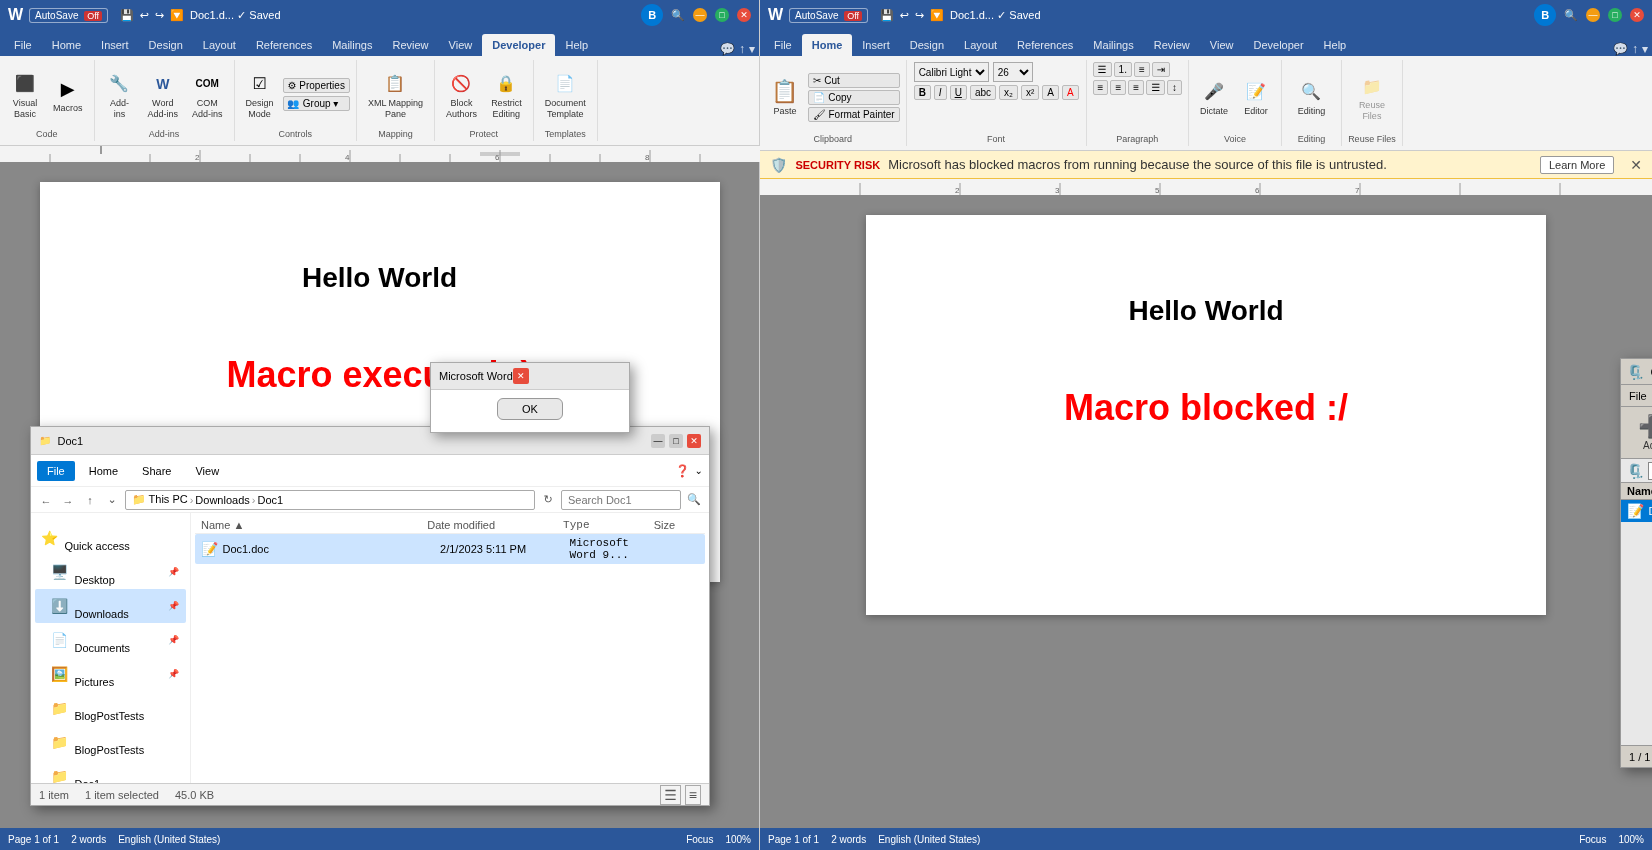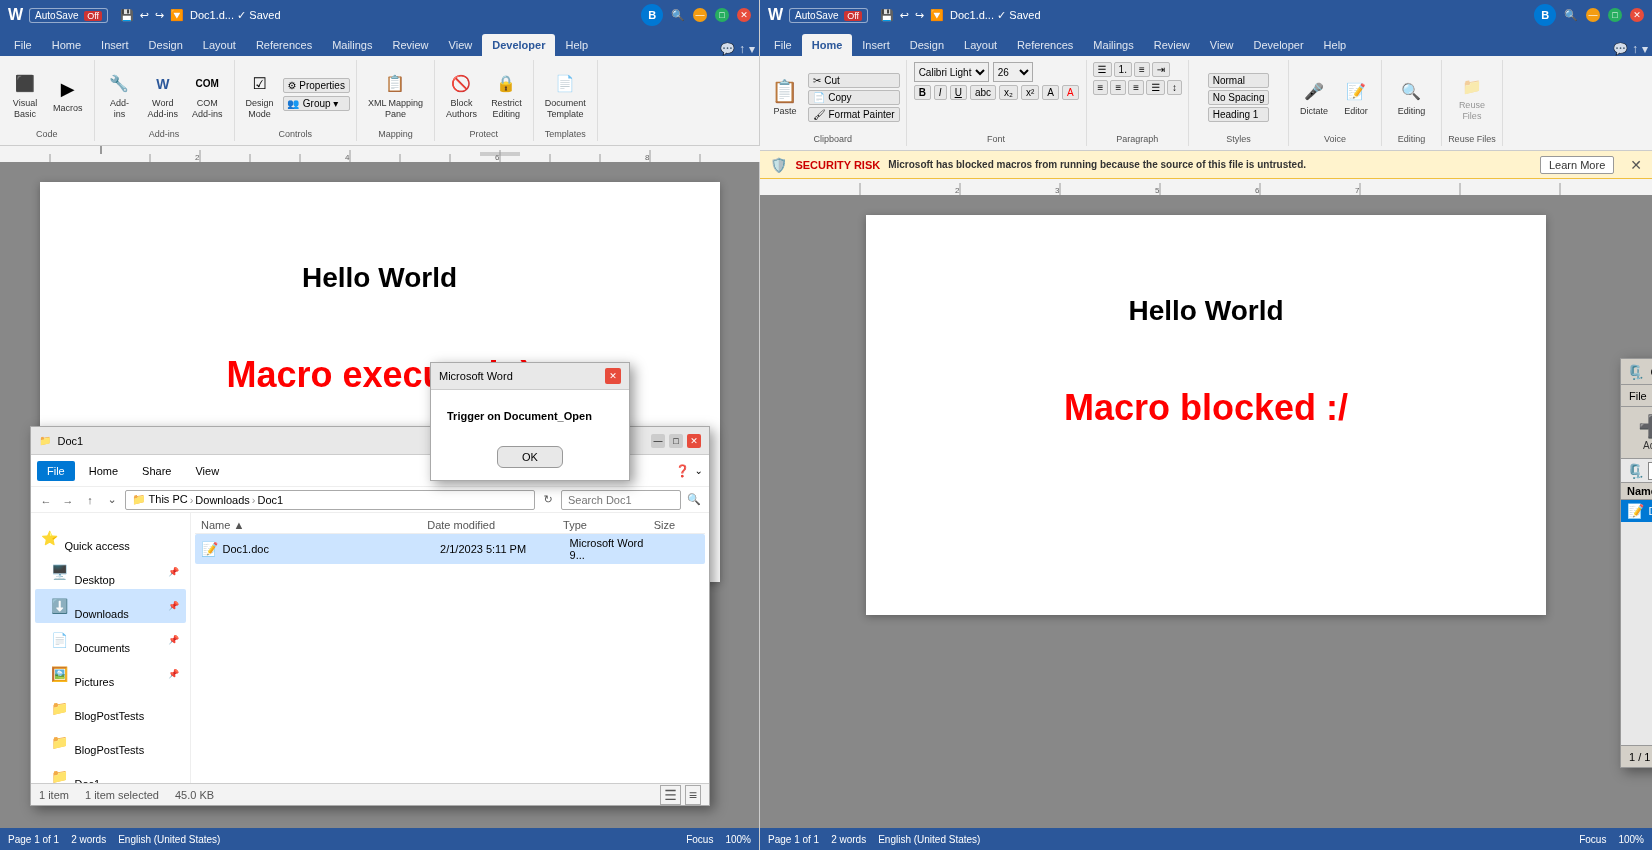--- a/index.html
+++ b/index.html
@@ -192,22 +192,21 @@
       font-size: 14px;
     }
     .security-risk-label {
       font-weight: bold;
       color: #cc0000;
       font-size: 11px;
     }
     .security-msg {
       color: #333;
       flex: 1;
-      font-size: 10px;
-      font-weight: bold;
+      font-size: 13px;
     }
     .learn-more-btn {
       background: white;
       border: 1px solid #999;
       border-radius: 2px;
       padding: 2px 8px;
       font-size: 11px;
       cursor: pointer;
       color: #333;
     }
@@ -233,21 +232,21 @@
       background: white;
       border: 1px solid #aaa;
       box-shadow: 4px 4px 12px rgba(0,0,0,0.4);
       pointer-events: all;
     }
     .dialog-title-bar {
       background: #e8e8e8;
       border-bottom: 1px solid #ccc;
       padding: 5px 8px;
       display: flex;
-      justify-content: space-between;
+      justify-content: flex-start;
       align-items: center;
       font-size: 11px;
       font-weight: normal;
     }
     .dialog-close-btn {
       width: 16px; height: 16px;
       background: #e74c3c;
       border-radius: 2px;
       display: flex; align-items: center; justify-content: center;
       font-size: 9px; color: white; cursor: pointer;
@@ -386,21 +385,21 @@
     .fe-column-header {
       display: flex;
       padding: 2px 6px;
       border-bottom: 1px solid #eee;
       font-size: 11px;
       color: #555;
       cursor: pointer;
     }
     .fe-col-name { flex: 2; }
     .fe-col-date { flex: 1.5; margin-left: 45px; }
-    .fe-col-type { flex: 1; }
+    .fe-col-type { flex: 1; font-family: Liberation Mono, monospace; }
     .fe-col-size { flex: 0.5; }
     .fe-file-row {
       display: flex;
       padding: 3px 6px;
       align-items: center;
       cursor: pointer;
       border-radius: 2px;
     }
     .fe-file-row.selected { background: #cce4ff; }
     .fe-file-icon { font-size: 14px; margin-right: 4px; }
@@ -834,23 +833,20 @@
         </div>
       </div>
     </div>
 
     <div class="dialog-overlay">
       <div class="dialog">
         <div class="dialog-title-bar">
           <span>Microsoft Word</span>
           <div class="dialog-close-btn">✕</div>
         </div>
-        <div class="dialog-body">
-          <span>Trigger on Document_Open</span>
-        </div>
         <div class="dialog-footer">
           <button class="dialog-ok-btn">OK</button>
         </div>
       </div>
     </div>
   </div>
 
   <div class="status-bar">
     <span>Page 1 of 1</span>
     <span>2 words</span>
@@ -960,30 +956,20 @@
           <button class="small-btn">≡</button>
           <button class="small-btn">≡</button>
           <button class="small-btn">≡</button>
           <button class="small-btn">☰</button>
           <button class="small-btn">↕</button>
         </div>
       </div>
       <div class="ribbon-group-label">Paragraph</div>
     </div>
 
-    <div class="ribbon-group" style="min-width:100px;">
-      <div class="ribbon-group-items">
-        <div style="display:flex; flex-direction:column; gap:2px; font-size:10px;">
-          <div class="small-btn">Normal</div>
-          <div class="small-btn">No Spacing</div>
-          <div class="small-btn">Heading 1</div>
-        </div>
-      </div>
-      <div class="ribbon-group-label">Styles</div>
-    </div>
 
     <div class="ribbon-group">
       <div class="ribbon-group-items">
         <div class="ribbon-btn">
           <div class="ribbon-btn-icon">🎤</div>
           <div class="ribbon-btn-label">Dictate</div>
         </div>
         <div class="ribbon-btn">
           <div class="ribbon-btn-icon">📝</div>
           <div class="ribbon-btn-label">Editor</div>

